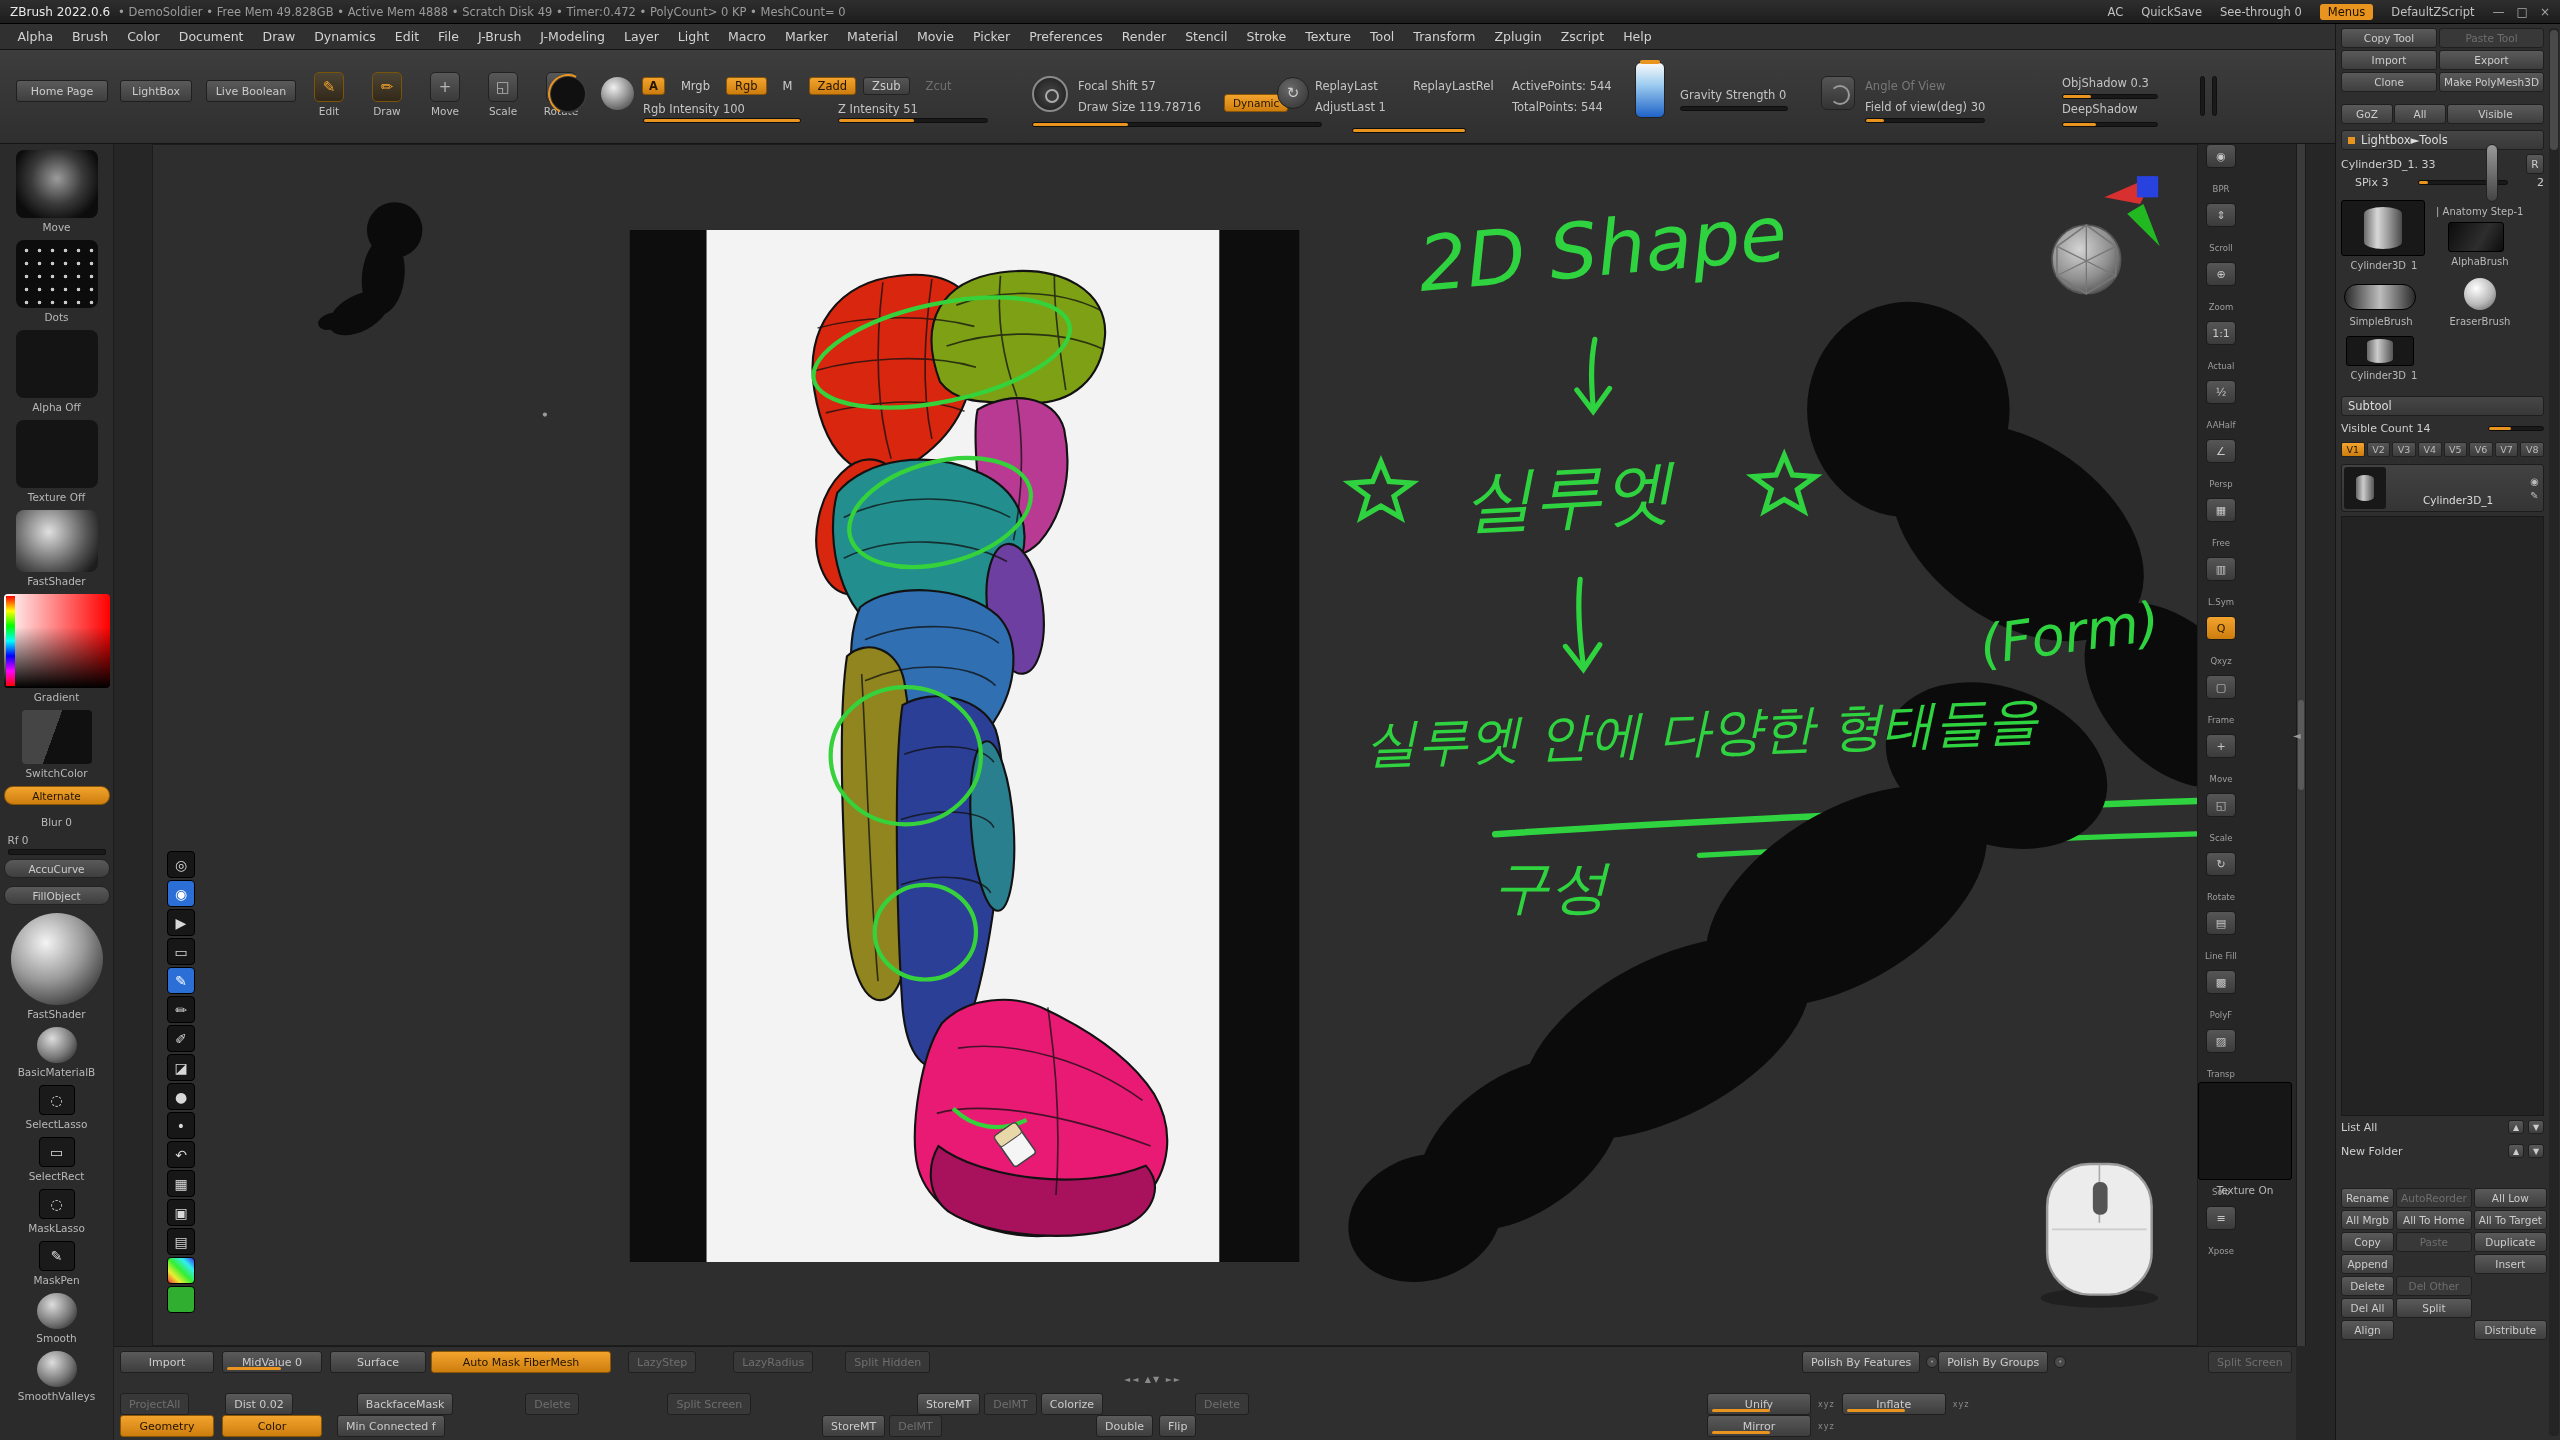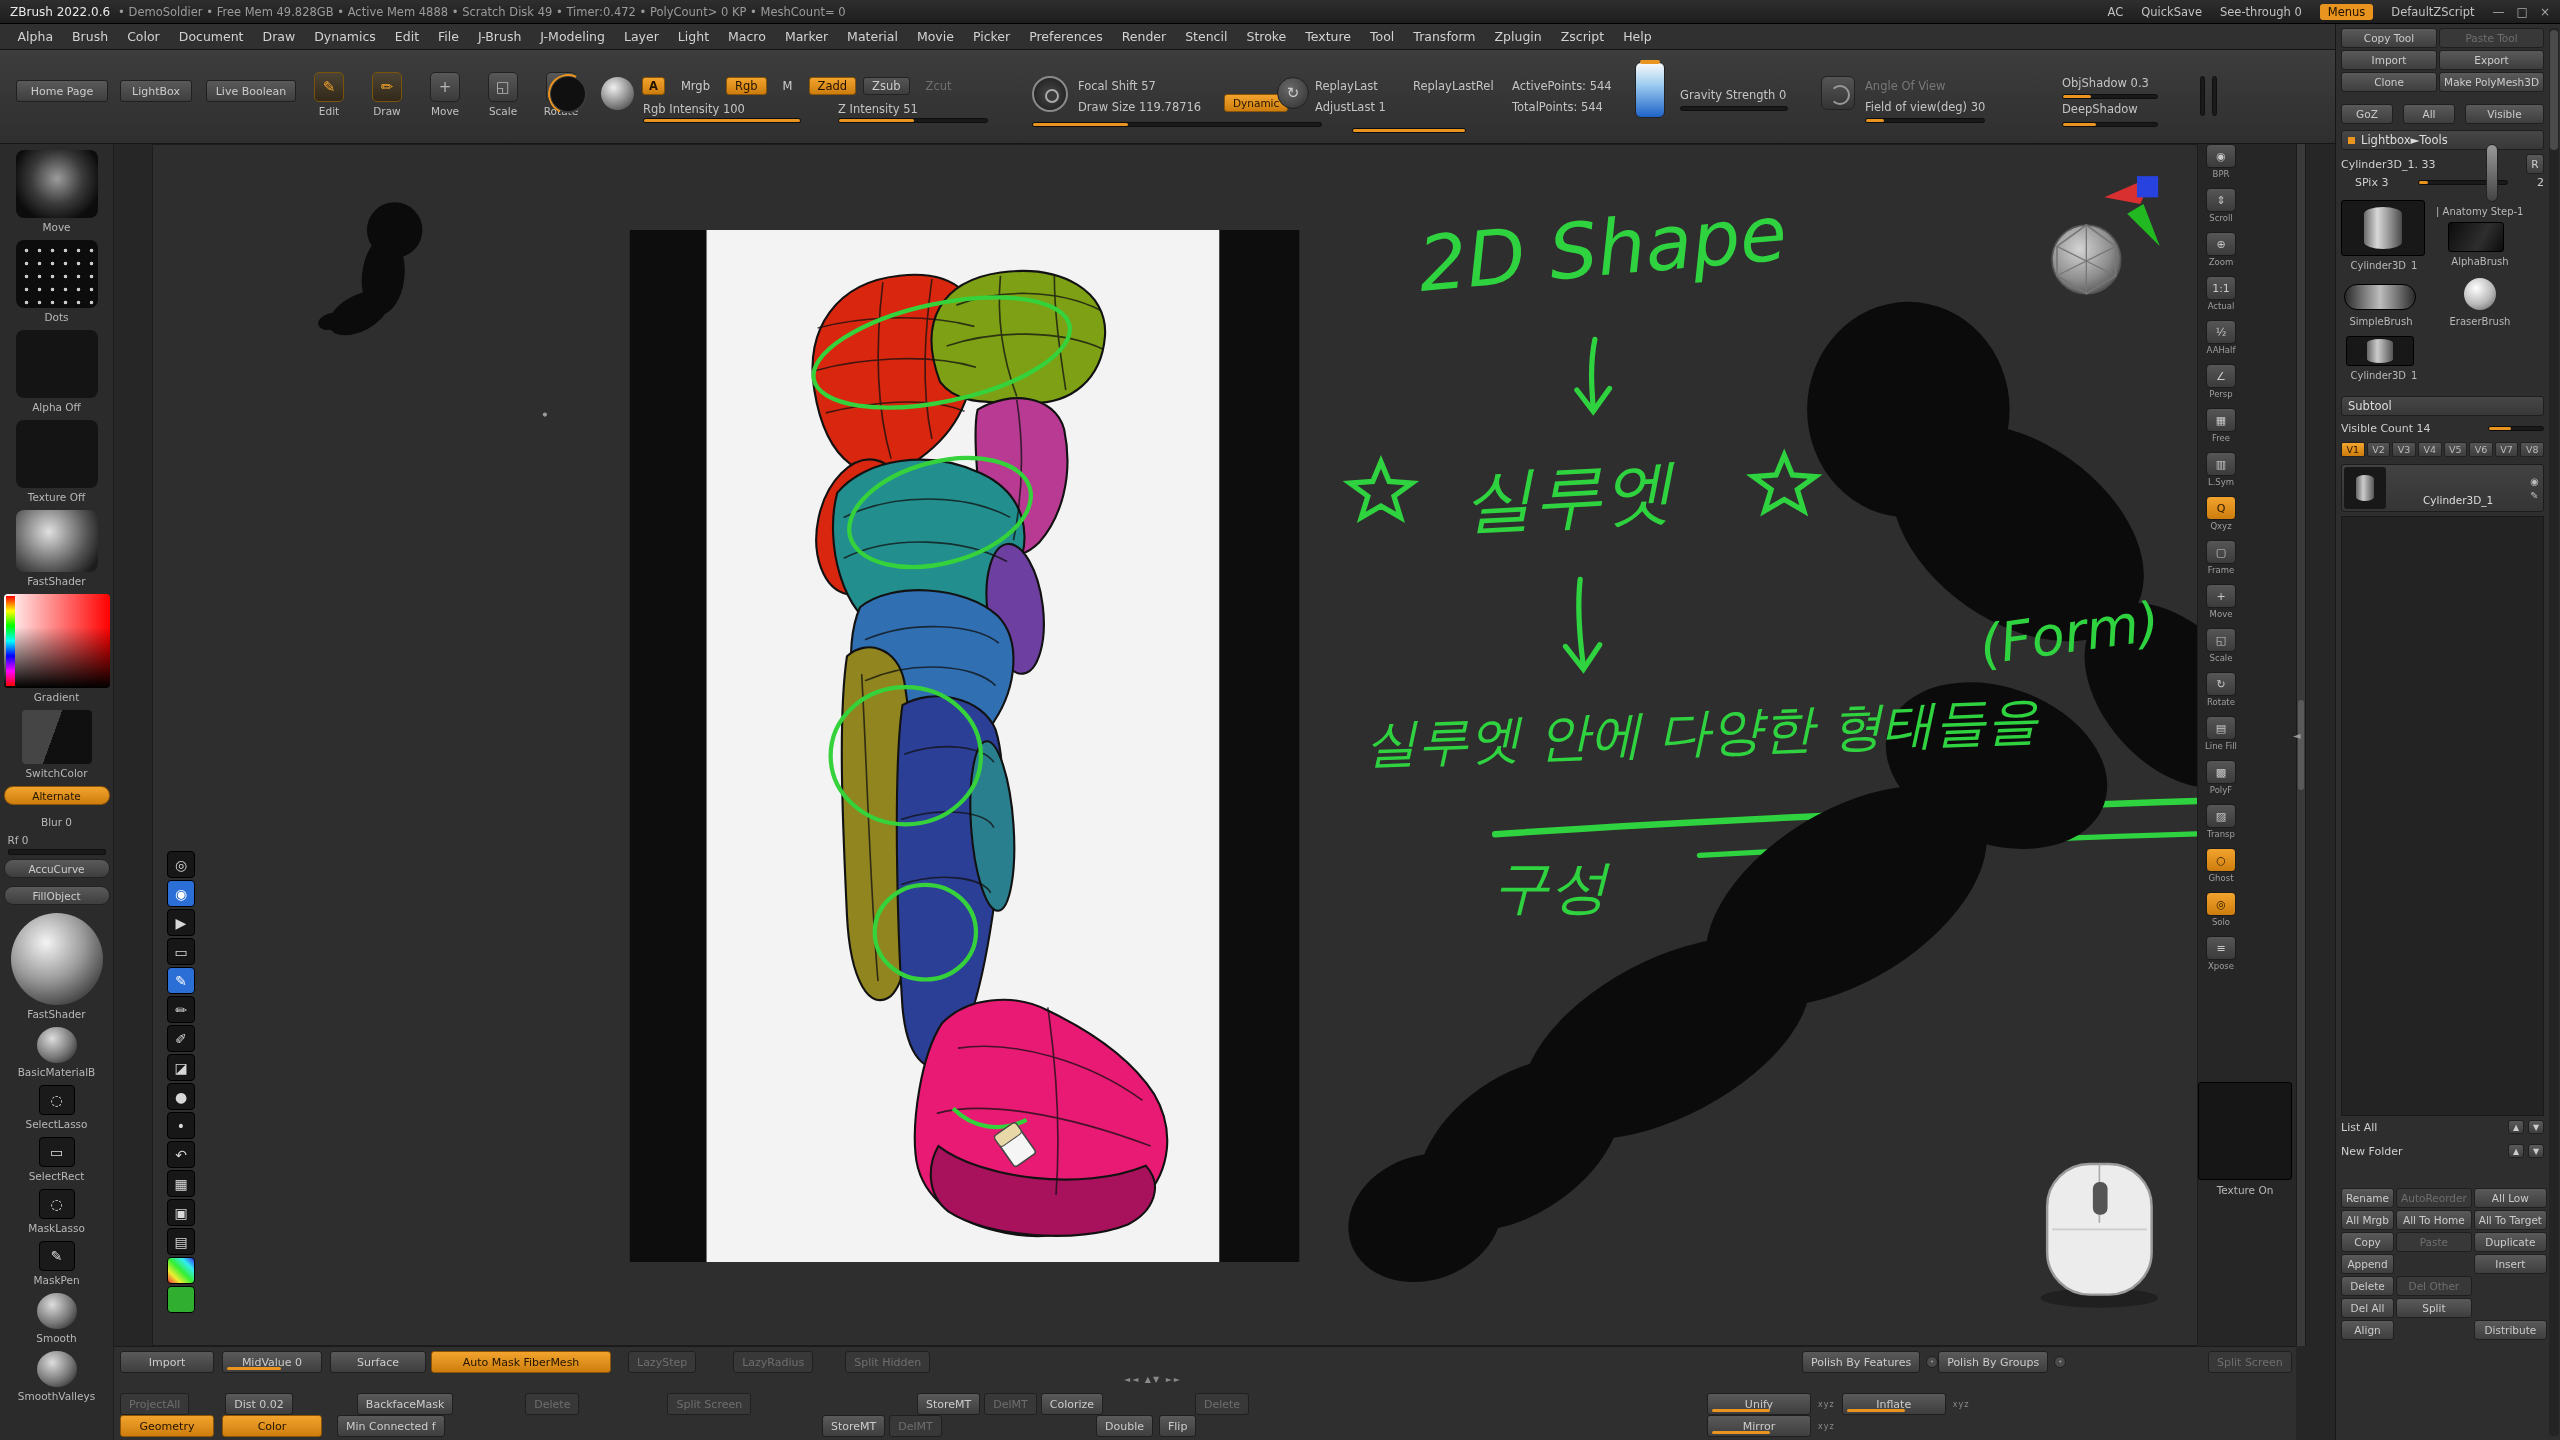--- a/index.html
+++ b/index.html
@@ -77,21 +77,21 @@
   .pentb{position:absolute;left:14px;top:706px;width:30px;display:flex;flex-direction:column;gap:2px}
   .ptool{width:28px;height:27px;background:rgba(22,22,22,.93);border:1px solid #000;border-radius:4px;color:#d8d8d8;font-size:14px;display:flex;align-items:center;justify-content:center;cursor:pointer}
   .ptool.hl{background:#2b6fd6;color:#fff}
   .ptool.palette{background:linear-gradient(45deg,#e33,#ee3 25%,#3e3 50%,#3ee 75%,#33e)}
   .ptool.swatch{background:#2fae2f}
   
   .rstrip{position:absolute;left:2201px;top:144px;width:40px;display:flex;flex-direction:column;align-items:center}
   .ritem{display:flex;flex-direction:column;align-items:center;margin-bottom:9px;cursor:pointer}
   .ritem .ic{width:30px;height:24px;border-radius:4px;background:linear-gradient(#565656,#3b3b3b);border:1px solid #1c1c1c;color:#c8c8c8;font-size:11px;display:flex;align-items:center;justify-content:center}
   .ritem.on .ic{background:linear-gradient(#f2a42e,#cd7d0d);color:#241500}
-  .ritem .lb{font-size:8.5px;color:#9f9f9f;margin-top:1px;white-space:nowrap}
+  .ritem .lb{font-size:8.5px;color:#9f9f9f;margin-top:16px;white-space:nowrap}
   .texbox{position:absolute;left:2198px;top:1082px;width:94px;height:98px;background:#161616;border:1px solid #000;border-radius:3px}
   .texlbl{position:absolute;left:2198px;top:1184px;width:94px;text-align:center;font-size:10.5px;color:#b8b8b8}
   .vdiv{position:absolute;left:2296px;top:144px;width:10px;height:1202px;background:#3a3a3a;border-left:1px solid #1a1a1a;border-right:1px solid #1a1a1a}
   .vdiv .handle{position:absolute;top:556px;left:1px;width:6px;height:90px;background:#5a5a5a;border-radius:3px}
   .vdiv .arr{position:absolute;top:586px;left:-4px;color:#999;font-size:10px}
   
   .tray{position:absolute;left:2335px;top:24px;width:225px;height:1416px;background:#2e2e2e;border-left:1px solid #161616}
   .tray-scroll{position:absolute;right:1px;top:4px;bottom:4px;width:10px;background:#242424;border-radius:4px}
   .tray-scroll i{position:absolute;top:2px;left:1px;width:8px;height:120px;background:#4a4a4a;border-radius:4px}
   .tgrid2{display:grid;grid-template-columns:1fr 1fr;gap:2px}
@@ -717,21 +717,21 @@
 <div class="tray" data-name="tool-palette">
   <div class="tgrid2 abs" style="left:5px;right:16px;top:4px" data-name="tool-top-buttons">
 
   <button class="btn" data-name="tool-button">Copy Tool</button>
       <button class="btn dim" data-name="tool-button">Paste Tool</button>
       <button class="btn" data-name="tool-button">Import</button>
       <button class="btn" data-name="tool-button">Export</button>
       <button class="btn" data-name="tool-button">Clone</button>
       <button class="btn" data-name="tool-button">Make PolyMesh3D</button>
     </div>
-  <div class="abs" style="left:5px;right:16px;top:80px;display:grid;grid-template-columns:52px 52px 1fr;gap:10px" data-name="goz-row">
+  <div class="abs" style="left:5px;right:16px;top:80px;display:grid;grid-template-columns:52px 52px 1fr;gap:1px" data-name="goz-row">
 
   <button class="btn" data-name="tool-button">GoZ</button>
       <button class="btn" data-name="tool-button">All</button>
       <button class="btn" data-name="tool-button">Visible</button>
     </div>
   <div class="thead abs" style="left:5px;right:16px;top:106px" data-name="lightbox-tools-header">
     <i class="otick" data-name="orange-tick-icon"></i>
     <span>Lightbox►Tools</span>
   </div>
   <div class="trow abs" style="left:5px;right:16px;top:130px" data-name="current-tool-row">

